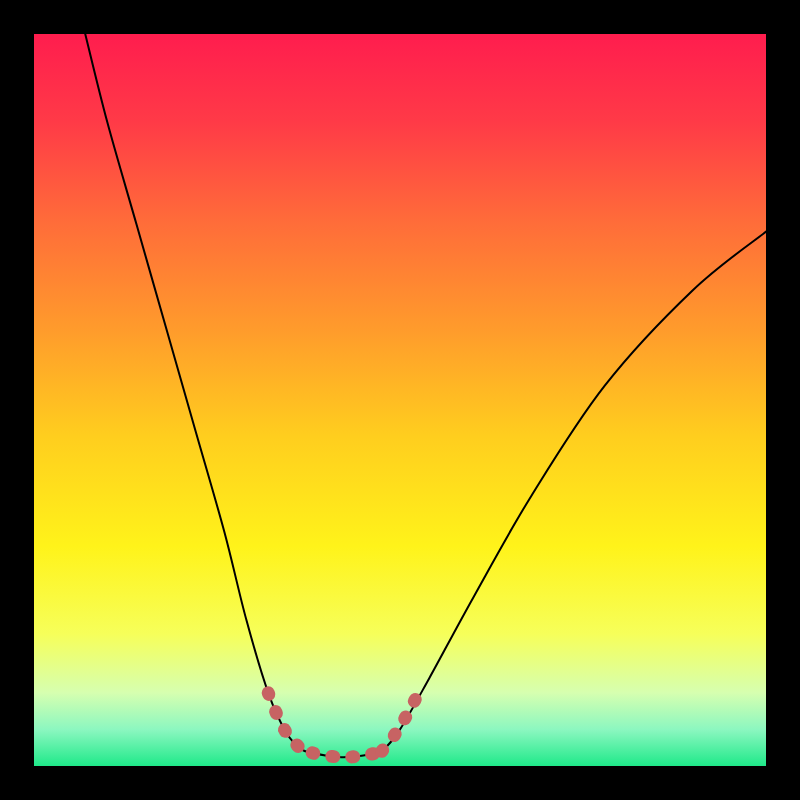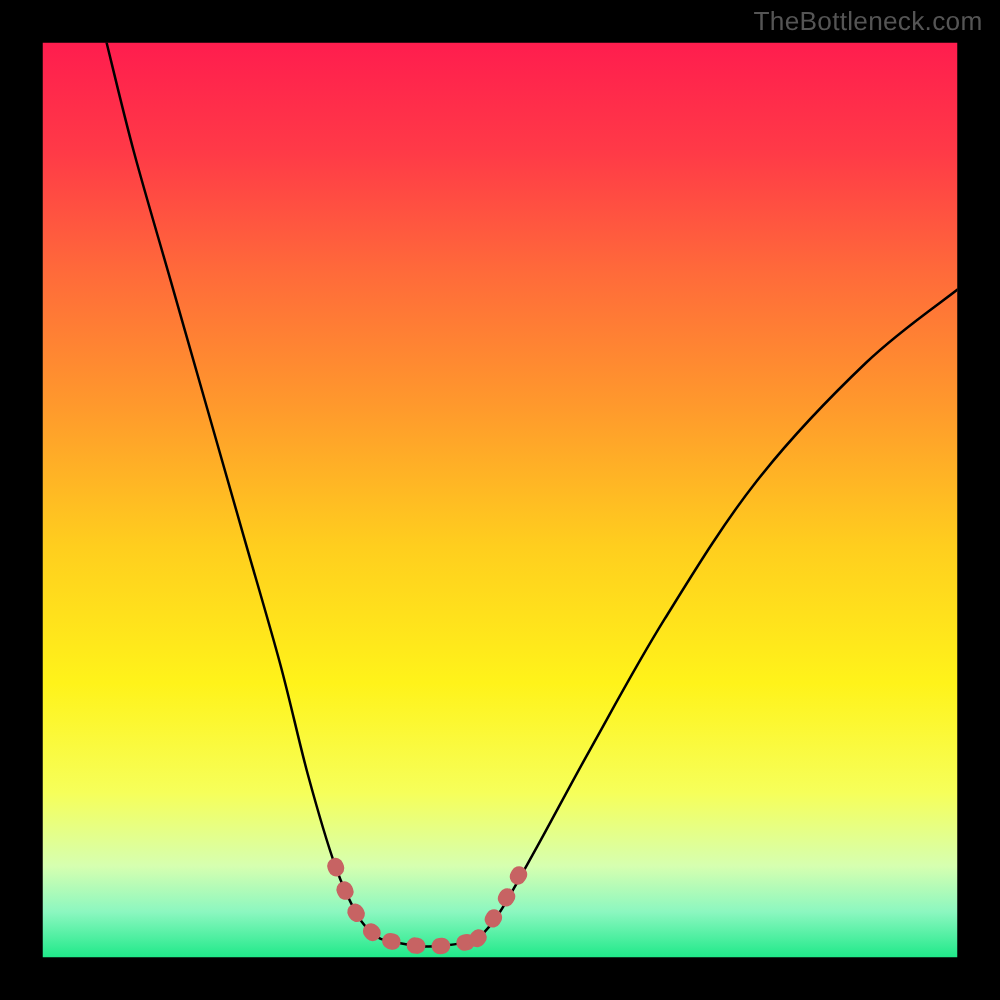--- a/index.html
+++ b/index.html
@@ -36,21 +36,20 @@
     font-size: 21px;
     font-weight: 400;
     letter-spacing: 0.2px;
     user-select: none;
   }
 </style>
 </head>
 <body>
 
 <div class="frame">
-  <div class="watermark">TheBottleneck.com</div>
 
   <div class="plot-wrap">
     <svg class="plot" viewBox="0 0 732 732">
       <defs>
         <linearGradient id="bg-grad" x1="0" y1="0" x2="0" y2="1">
             <stop offset="0%" stop-color="#ff1d4e"></stop>
             <stop offset="12%" stop-color="#ff3a47"></stop>
             <stop offset="25%" stop-color="#ff6a3a"></stop>
             <stop offset="40%" stop-color="#ff9a2c"></stop>
             <stop offset="55.00000000000001%" stop-color="#ffce1e"></stop>

